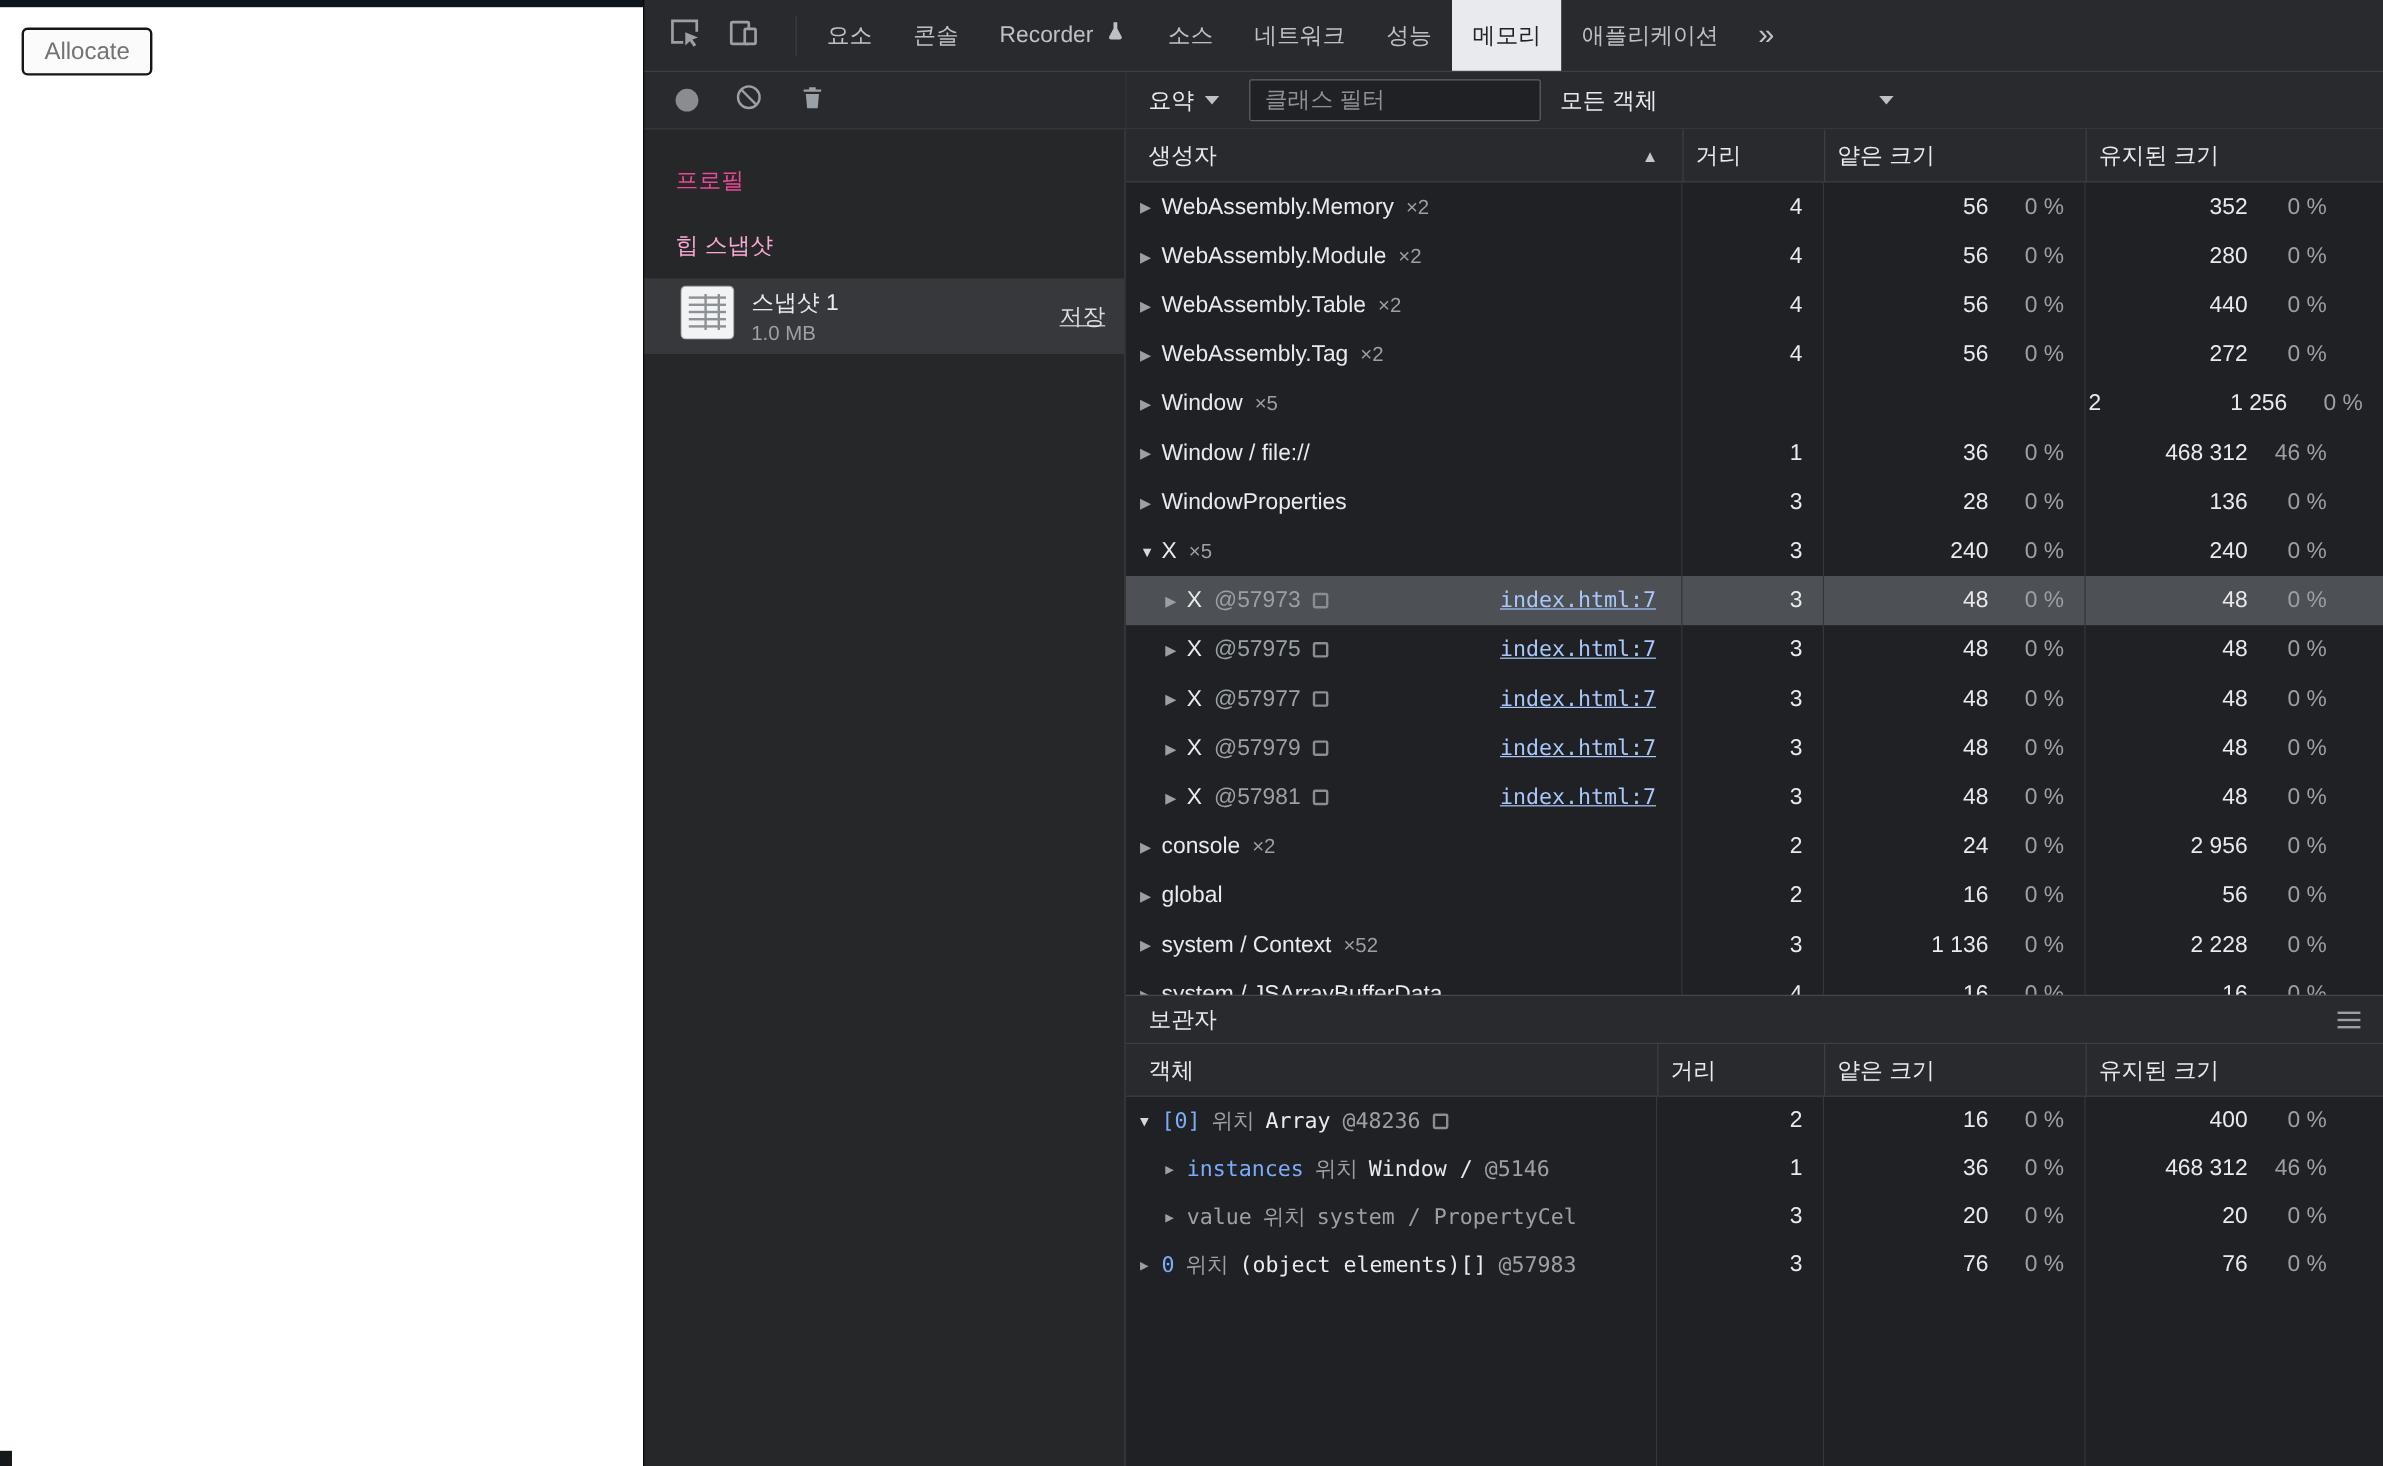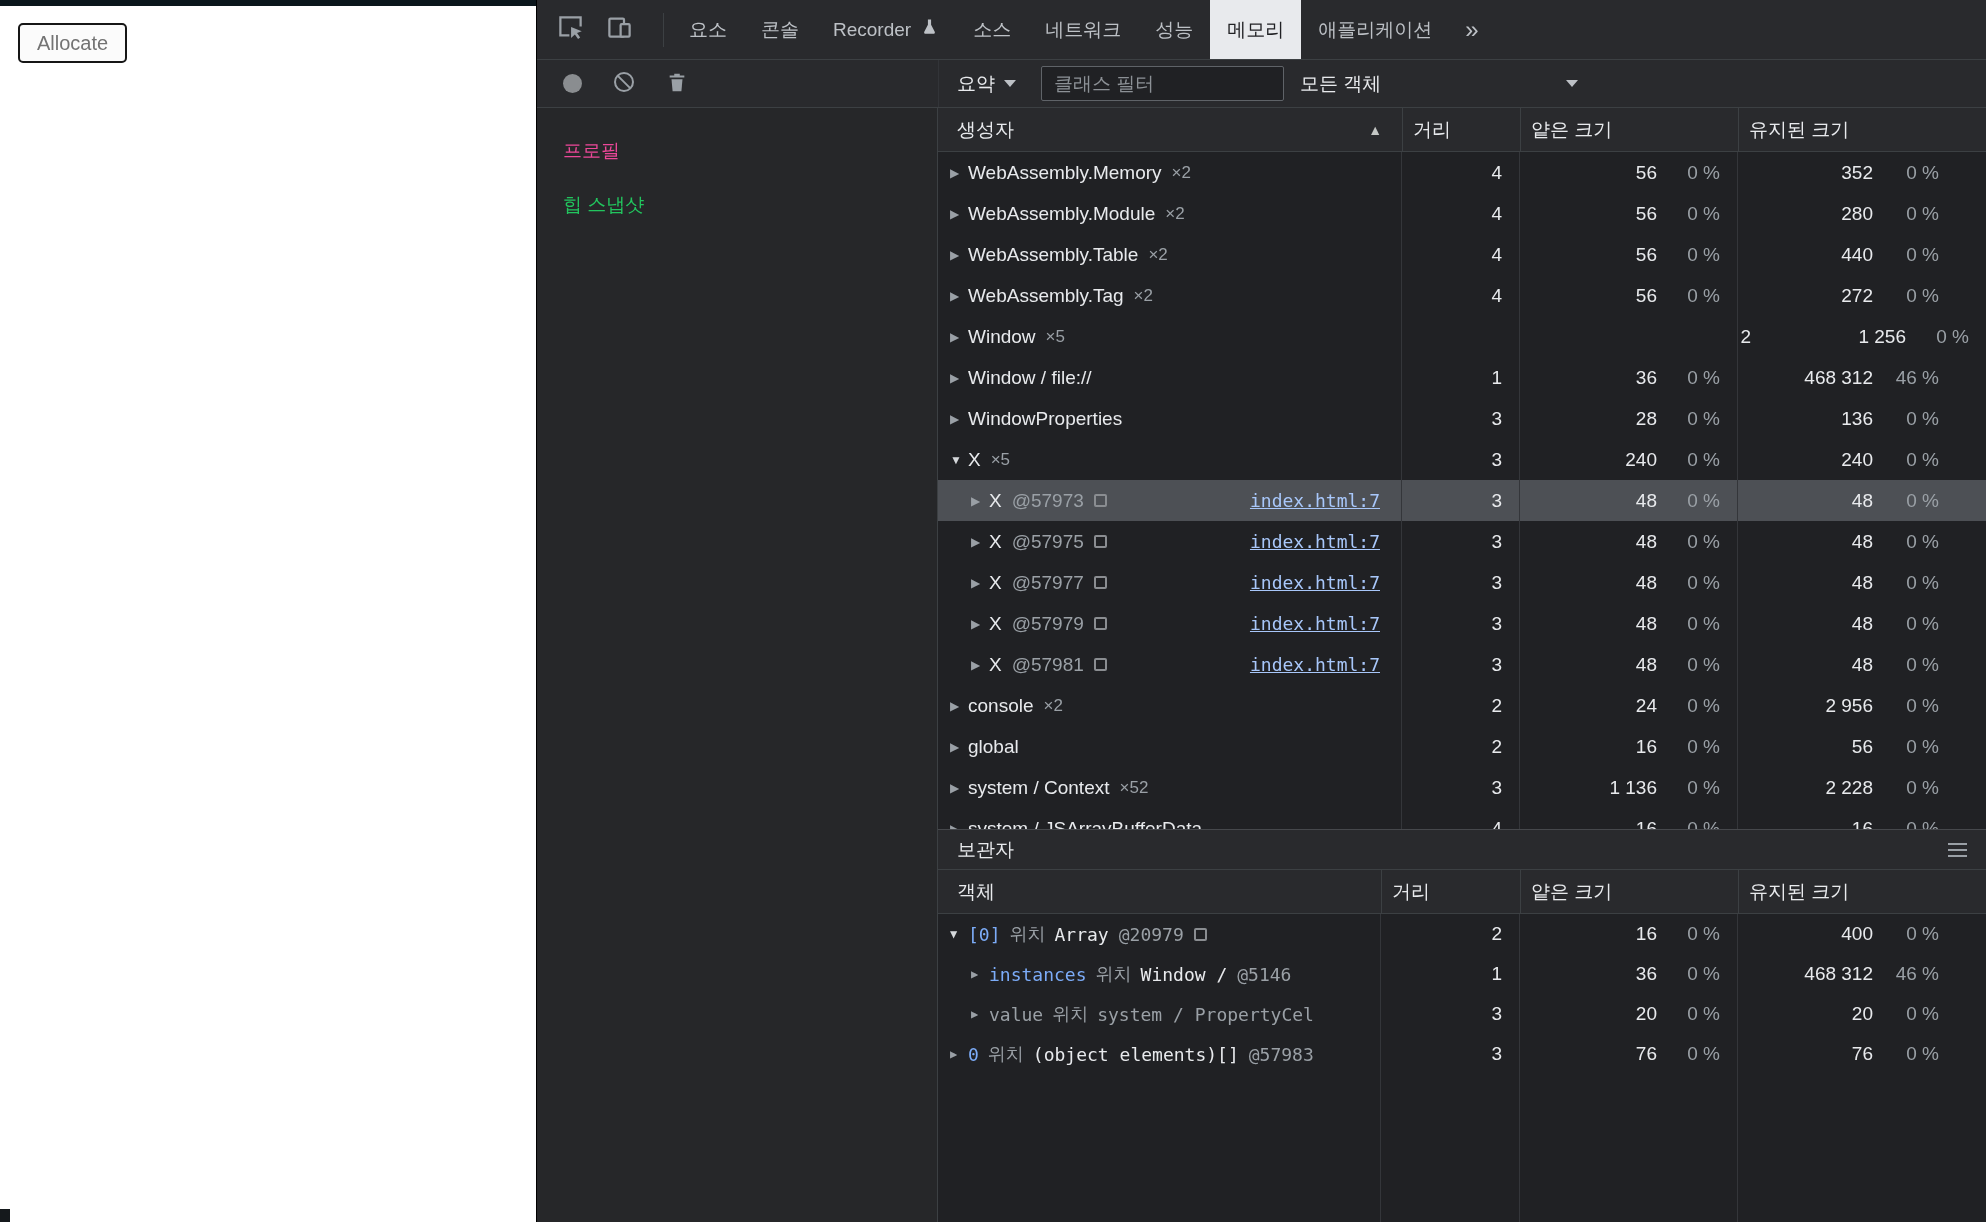--- a/index.html
+++ b/index.html
@@ -50,21 +50,21 @@
     font-family:"Liberation Sans",sans-serif; }
   .filter-input::placeholder { color:#8c9196; }
   .objects-select { margin-left:16px; width:286px; display:flex; justify-content:space-between;
     align-items:center; font-size:19px; color:#e8eaed; padding-right:8px; }
 
   
   .memory-body { position:absolute; top:108px; left:0; width:1450px; height:1114px; display:flex; }
   .profiles-sidebar { width:401px; height:100%; background:#262729; border-right:1px solid #3c4043;
     position:relative; font-size:19px; }
   .profiles-label { position:absolute; left:26px; top:30px; color:#ec4899; }
-  .heap-label { position:absolute; left:26px; top:84px; color:#22c55e; }
+  .heap-label { position:absolute; left:26px; top:84px; color:#f9a8d4; }
   .snapshot-item { position:absolute; left:0; right:0; top:124px; height:63px; background:#37383b;
     display:flex; align-items:center; padding:0 16px 0 30px; }
   .snap-info { margin-left:14px; }
   .snap-name { font-size:19px; color:#e8eaed; }
   .snap-size { font-size:17px; color:#9aa0a6; margin-top:3px; }
   .save-link { margin-left:auto; color:#dadce0; text-decoration:underline; font-size:19px; }
 
   .grid-area { flex:1; display:flex; flex-direction:column; background:#202124; }
 
   .grid-header { display:flex; height:44px; background:#292a2d; border-bottom:1px solid #3c4043;
@@ -236,20 +236,41 @@
           <span class="caret"></span>
         </div>
       </div>
     </div>
 
     <div class="memory-body">
 
       <div class="profiles-sidebar">
         <div class="profiles-label">프로필</div>
         <div class="heap-label">힙 스냅샷</div>
+        <div class="snapshot-item">
+          <span>
+            <svg width="45" height="45" viewBox="0 0 45 45">
+              <rect x="0.5" y="0.5" width="44" height="44" rx="4" fill="#f1f3f4" stroke="#a7abb0"></rect>
+              <g fill="#8d9196">
+                <rect x="7" y="9" width="31" height="2"></rect>
+                <rect x="7" y="15" width="31" height="2"></rect>
+                <rect x="7" y="21" width="31" height="2"></rect>
+                <rect x="7" y="27" width="31" height="2"></rect>
+                <rect x="7" y="33" width="31" height="2"></rect>
+                <rect x="20" y="7" width="2" height="30"></rect>
+                <rect x="31" y="7" width="2" height="30"></rect>
+              </g>
+            </svg>
+          </span>
+          <div class="snap-info">
+            <div class="snap-name">스냅샷 1</div>
+            <div class="snap-size">1.0 MB</div>
+          </div>
+          <span class="save-link">저장</span>
+        </div>
       </div>
 
       <div class="grid-area">
 
         <div class="grid-header">
           <div class="hc hc-con">
             <span>생성자</span>
             <span class="sort-arrow">▲</span>
           </div>
           <div class="hc hc-dist bl">
@@ -570,21 +591,21 @@
         <div class="rows retainers-rows" id="retainer-rows">
           <div class="vline" style="left:442px"></div>
           <div class="vline" style="left:581px"></div>
           <div class="vline" style="left:799px"></div>
         <div class="grid-row">
               <div class="cell c-obj">
                 <span class="tree-arrow exp">▼</span>
                 <span class="prop blue">[0]</span>
                 <span class="in-word">위치</span>
                 <span class="obj-text">Array</span>
-                <span class="obj-id">@20979</span>
+                <span class="obj-id">@48236</span>
                 <span class="obj-box"></span>
               </div>
               <div class="cell c-dist">2</div>
               <div class="cell c-size">
                 <span class="num">16</span>
                 <span class="pct">0 %</span>
               </div>
               <div class="cell c-ret">
                 <span class="num">400</span>
                 <span class="pct">0 %</span>

